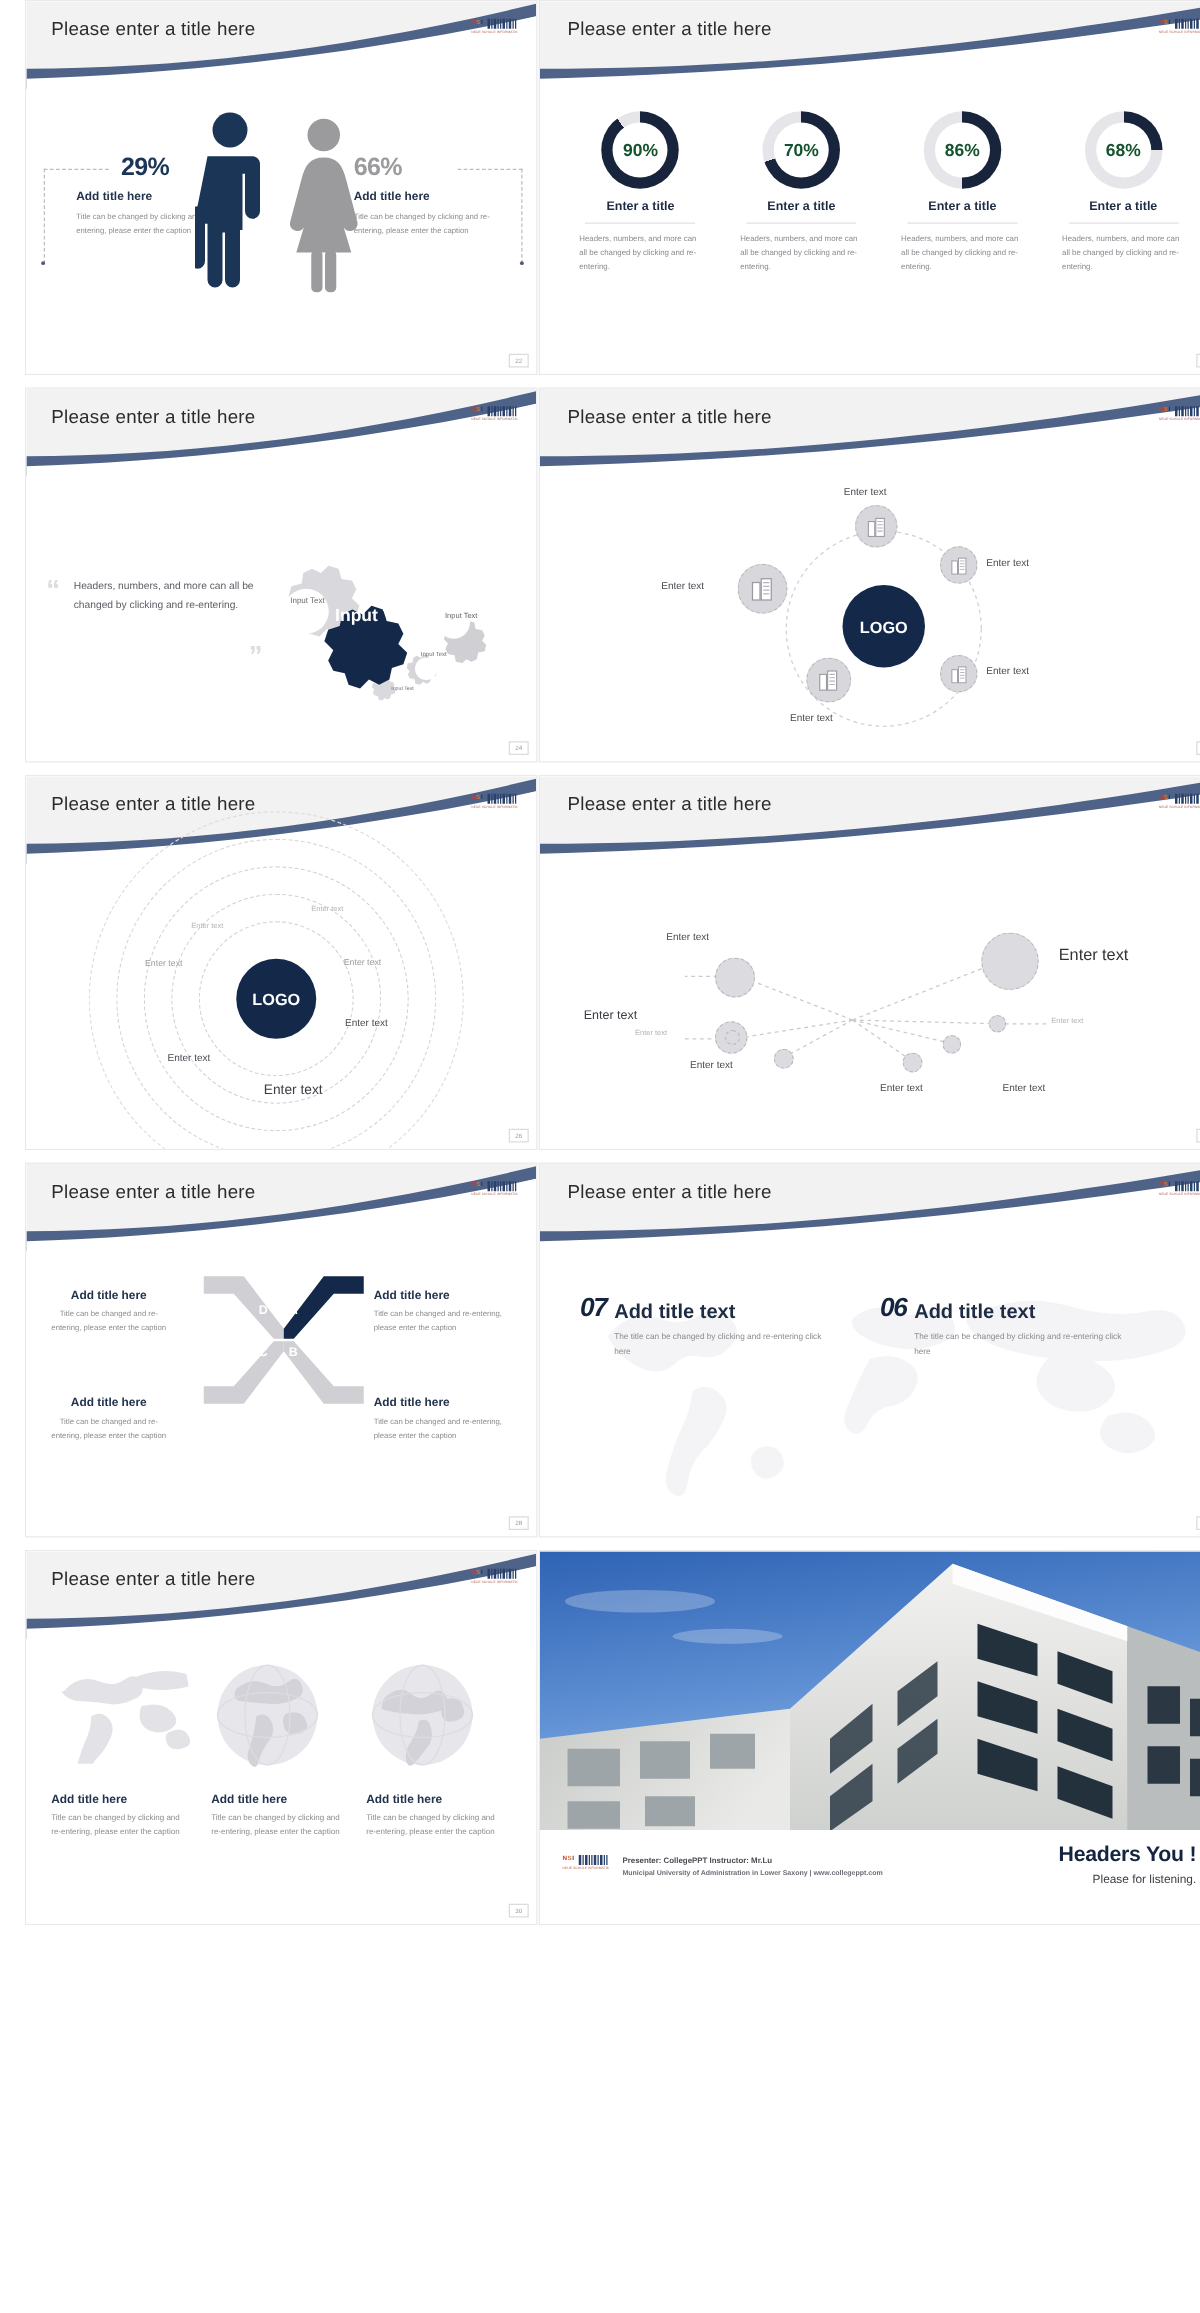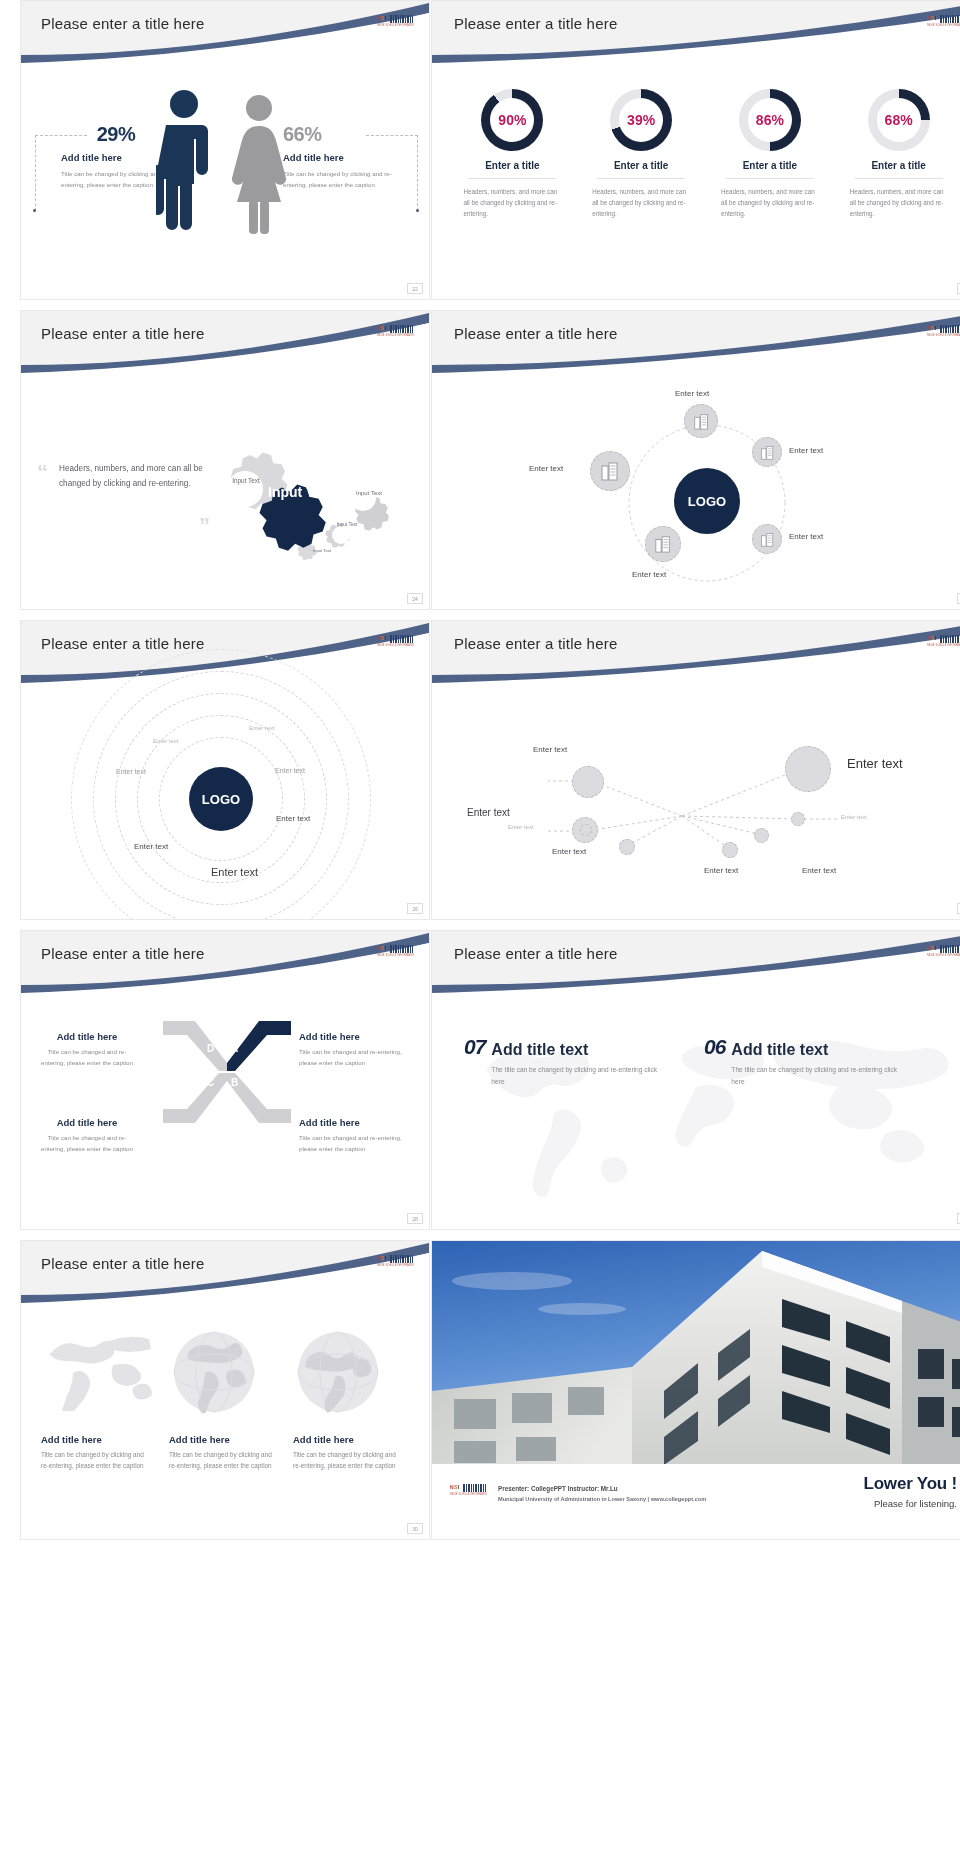--- a/index.html
+++ b/index.html
@@ -84,21 +84,21 @@
   
   .donut-wrap{ display:flex; justify-content:space-around; padding:0 16px; }
   .donut-col{ width:104px; text-align:center;}
   .donut{
     width:62px;height:62px;border-radius:50%;
     margin:0 auto; position:relative;
   }
   .donut .hole{
     position:absolute; inset:9px; border-radius:50%; background:#fff;
     display:flex;align-items:center;justify-content:center;
-    font-size:14px;font-weight:bold;color:#be185d;
+    font-size:14px;font-weight:bold;color:#14532d;
   }
   .donut-title{font-size:10px;font-weight:bold;color:#1d2b43;margin-top:9px;}
   .donut-rule{height:1px;background:#e2e2e6;margin:7px 8px 0;}
   .donut-body{font-size:6.3px;color:#8a8a90;line-height:11px;margin-top:7px;text-align:left;padding:0 3px;}
 
   
   .quote{ font-size:22px;color:#dcdce1;font-weight:bold;line-height:10px;}
   .gear-text{font-size:8.2px;color:#5d5d66;line-height:15px;}
 
   
@@ -244,21 +244,21 @@
           <div class="donut" style="background:conic-gradient(#17243b 0 90%, #e6e6ea 90% 100%);">
             <div class="hole">90%</div>
           </div>
           <div class="donut-title">Enter a title</div>
           <div class="donut-rule"></div>
           <div class="donut-body">Headers, numbers, and more can all be changed by clicking and re-entering.</div>
         </div>
 
         <div class="donut-col">
           <div class="donut" style="background:conic-gradient(#17243b 0 70%, #e6e6ea 70% 100%);">
-            <div class="hole">39%</div>
+            <div class="hole">70%</div>
           </div>
           <div class="donut-title">Enter a title</div>
           <div class="donut-rule"></div>
           <div class="donut-body">Headers, numbers, and more can all be changed by clicking and re-entering.</div>
         </div>
 
         <div class="donut-col">
           <div class="donut" style="background:conic-gradient(#17243b 0 50%, #e6e6ea 50% 100%);">
             <div class="hole">86%</div>
           </div>
@@ -864,20 +864,20 @@
                 </div>
             </div>
             <div class="sub">NEUE SCHULE INFORMATIK</div>
           </div>
           <div>
             <div class="foot-txt1">Presenter: CollegePPT   Instructor: Mr.Lu</div>
             <div class="foot-txt2">Municipal University of Administration in Lower Saxony  |  www.collegeppt.com</div>
           </div>
         </div>
         <div class="thanks">
-          <h2>Lower You !</h2>
+          <h2>Headers You !</h2>
           <p>Please for listening.</p>
         </div>
       </div>
     </div>
   </div>
 
 </div>
 
 </body></html>

